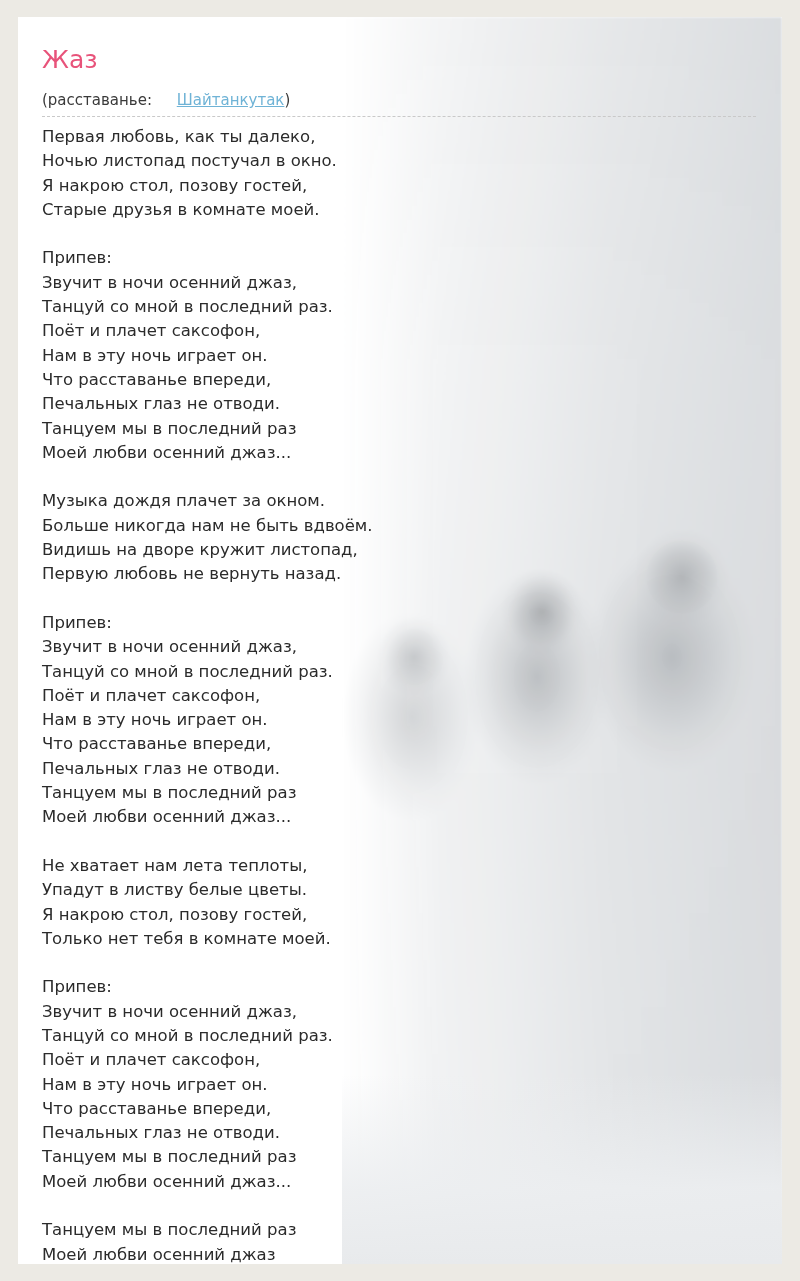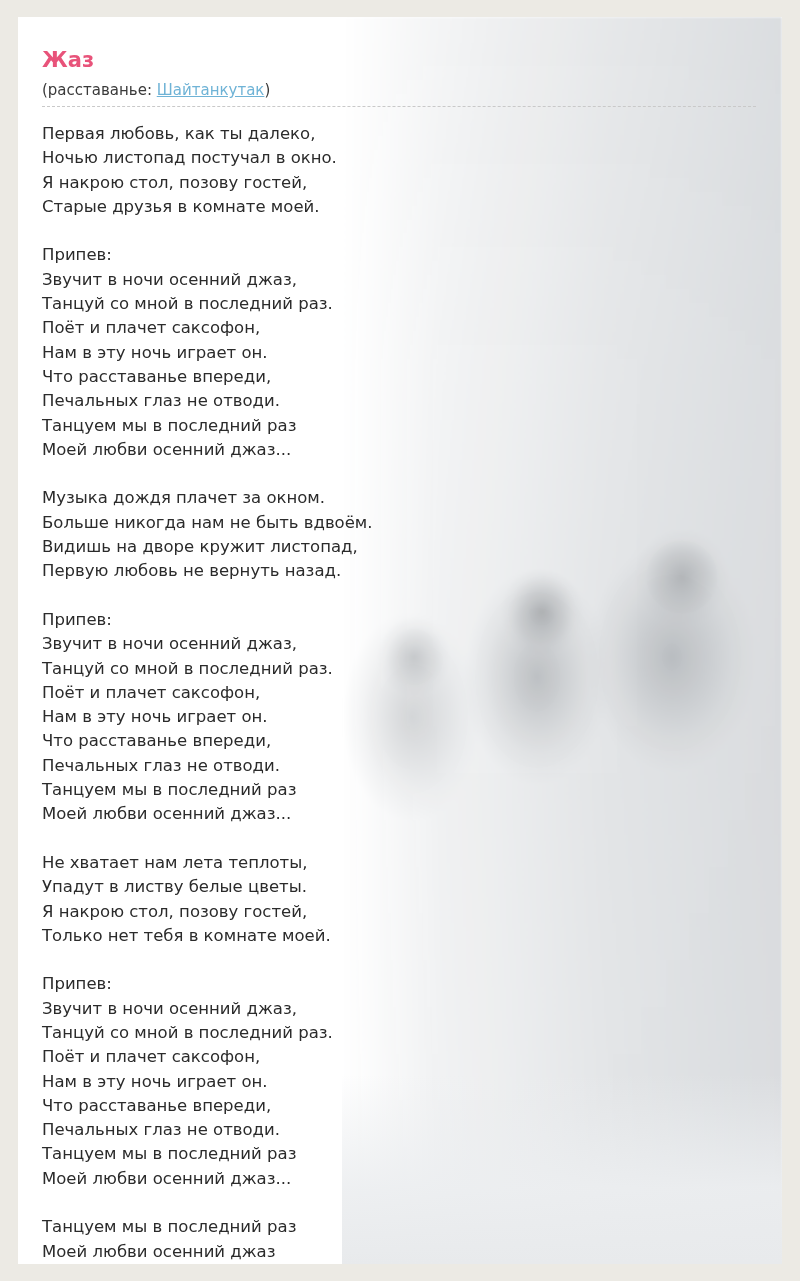--- a/index.html
+++ b/index.html
@@ -48,41 +48,42 @@
     width: 440px;
     height: 190px;
     background: linear-gradient(to bottom, rgba(255,255,255,0) 0%, rgba(236,238,240,0.9) 60%, rgba(232,234,236,1) 100%);
   }
   .content {
     position: relative;
     padding: 28px 30px 0 24px;
   }
   .song-title {
     color: #e8537a;
-    font-size: 21px;
+    font-size: 25px;
     line-height: 30px;
-    font-weight: bold;
-    margin: 0 0 6px 0;
+    font-weight: normal;
+    margin: 0 0 16px 0;
     font-family: "DejaVu Sans", "Liberation Sans", sans-serif;
   }
   .performer-line {
     font-size: 15px;
     color: #3a3a3a;
     padding-bottom: 7px;
     border-bottom: 1px dashed #c9c9c9;
     width: 714px;
     box-sizing: border-box;
   }
   .performer-link {
     color: #6fb3d6;
     text-decoration: underline;
     cursor: pointer;
+    margin-left: 20px;
   }
   .lyrics {
-    margin-top: 15px;
+    margin-top: 8px;
     font-size: 16.5px;
     line-height: 24.3px;
     color: #2b2b2b;
     white-space: pre-wrap;
     font-family: "DejaVu Sans", "Liberation Sans", sans-serif;
   }
 </style>
 </head>
 <body>
 

